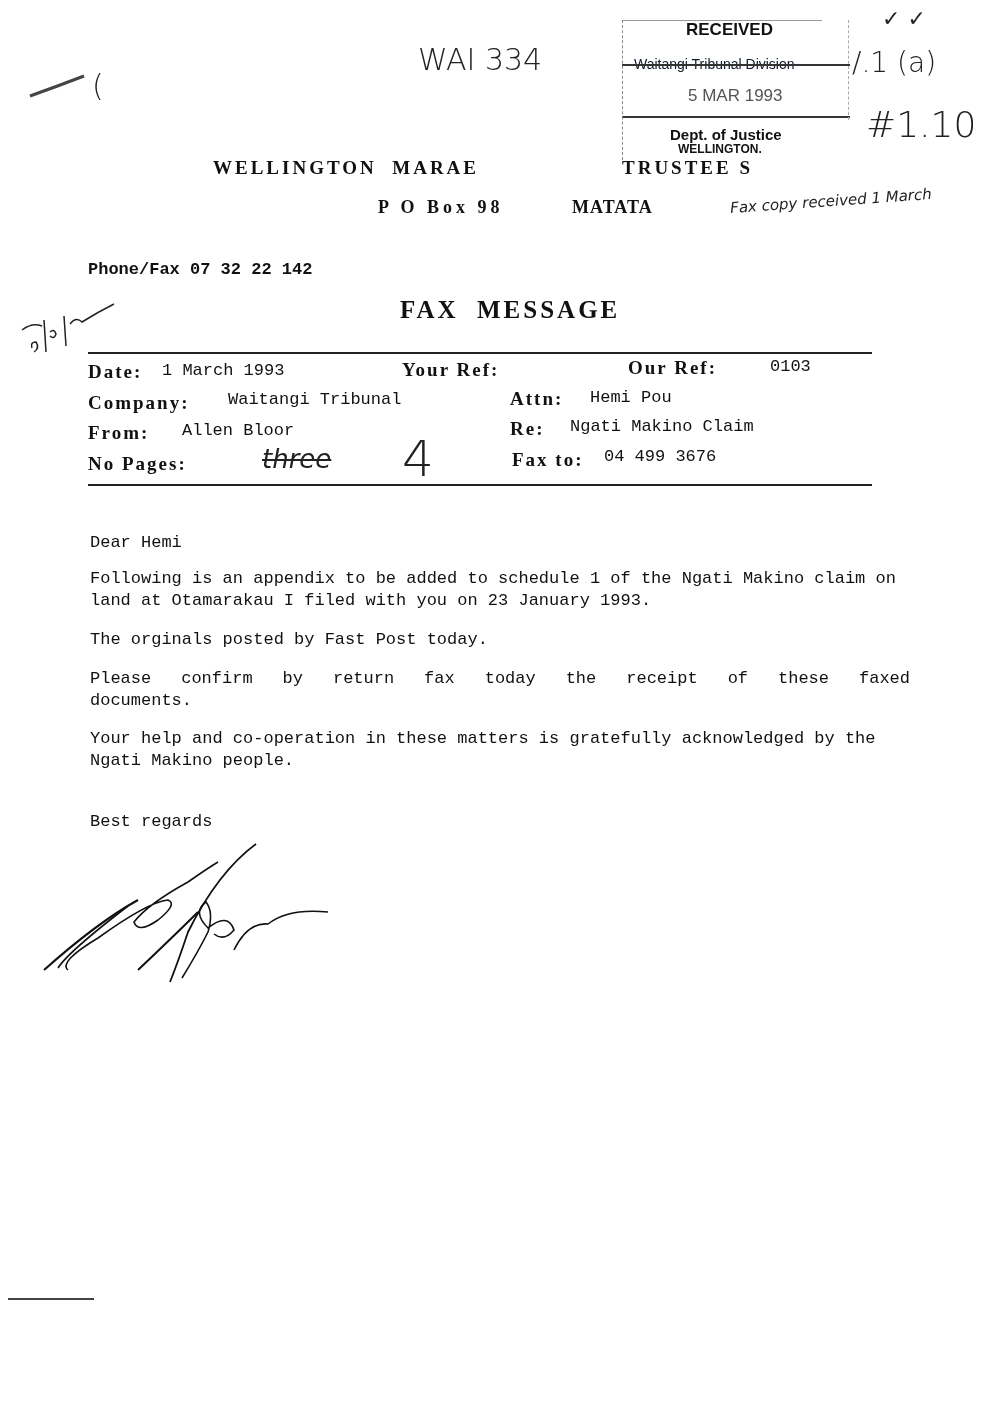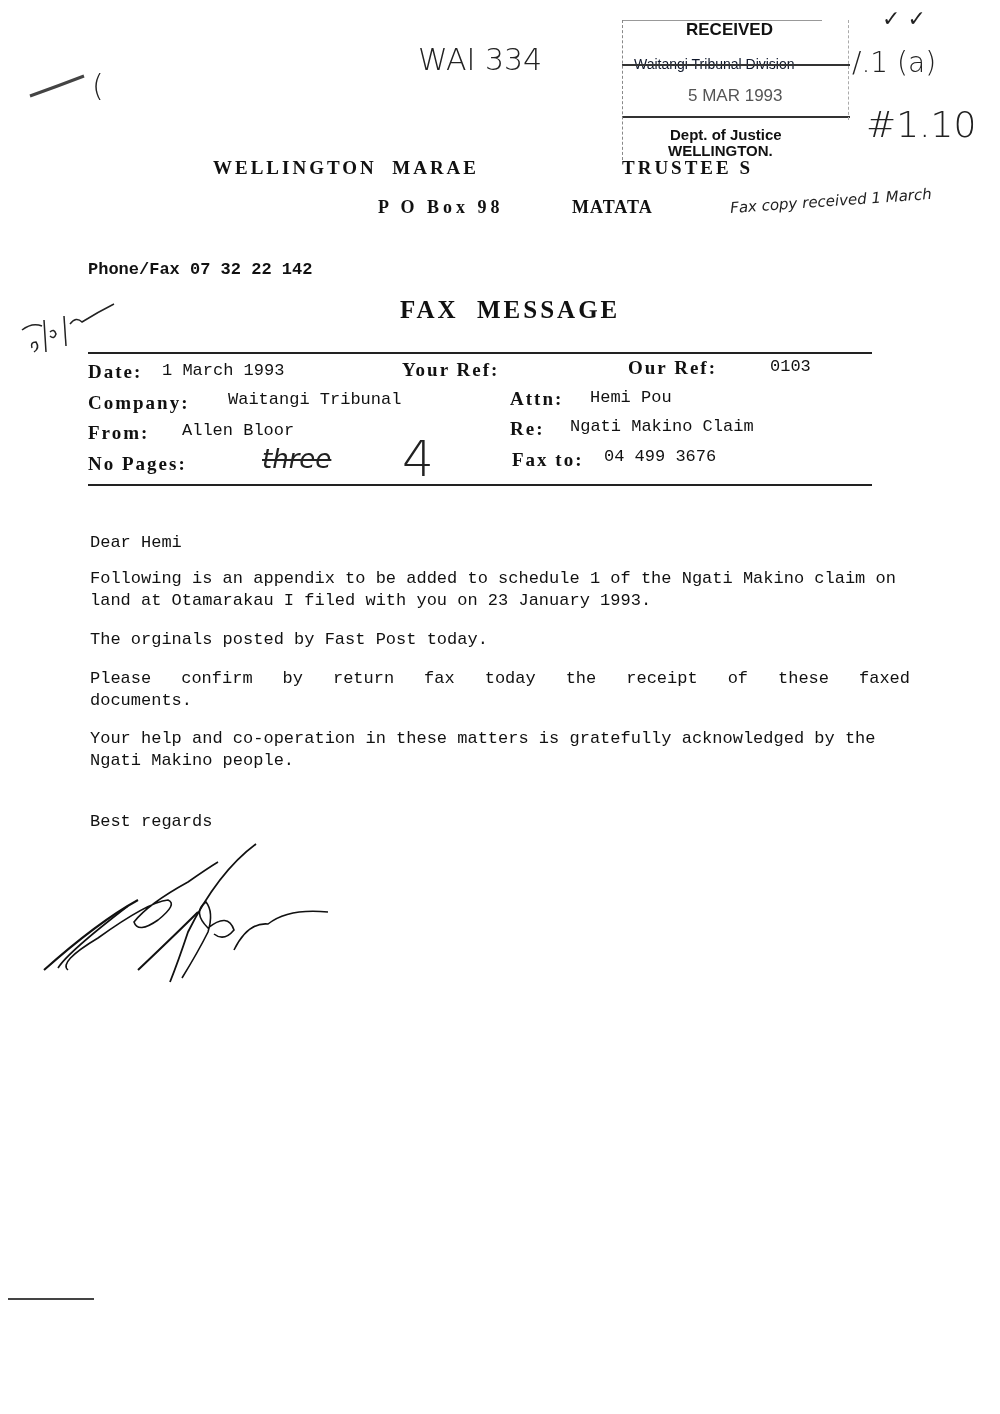--- a/index.html
+++ b/index.html
@@ -40,21 +40,21 @@
 </div>
 
 <div class="stamp">
   <div class="line" style="left:0;top:6px;width:200px;background:#999;height:1px;"></div>
   <div class="abs" style="left:64px;top:6px;font-family:'Liberation Sans',sans-serif;font-weight:bold;font-size:17px;">RECEIVED</div>
   <div class="abs" style="left:12px;top:42px;font-family:'Liberation Sans',sans-serif;font-size:14px;color:#0f172a;">Waitangi Tribunal Division</div>
   <div class="line" style="left:0;top:50px;width:228px;"></div>
   <div class="abs" style="left:66px;top:72px;font-family:'Liberation Sans',sans-serif;font-size:17px;color:#555;">5 MAR 1993</div>
   <div class="line" style="left:0;top:102px;width:228px;"></div>
   <div class="abs" style="left:48px;top:112px;font-family:'Liberation Sans',sans-serif;font-weight:bold;font-size:15px;">Dept. of Justice</div>
-  <div class="abs" style="left:46px;top:128px;font-family:'Liberation Sans',sans-serif;font-weight:bold;font-size:15px;">WELLINGTON.</div>
+  <div class="abs" style="left:56px;top:128px;font-family:'Liberation Sans',sans-serif;font-weight:bold;font-size:12px;">WELLINGTON.</div>
   <div style="position:absolute;left:0;top:6px;width:1px;height:140px;border-left:1px dashed #888;"></div>
   <div style="position:absolute;left:226px;top:6px;width:1px;height:100px;border-left:1px dashed #aaa;"></div>
 </div>
 
 <div class="abs serifbold" style="left:213px;top:157px;font-size:19px;white-space:pre;">WELLINGTON  MARAE</div>
 <div class="abs serifbold" style="left:622px;top:157px;font-size:19px;">TRUSTEE S</div>
 <div class="abs serifbold" style="left:378px;top:197px;font-size:18px;letter-spacing:4px;">P O Box 98</div>
 <div class="abs serifbold" style="left:572px;top:197px;font-size:18px;letter-spacing:1px;">MATATA</div>
 <div class="abs mono" style="left:88px;top:260px;font-weight:bold;font-size:17px;">Phone/Fax 07 32 22 142</div>
 <div class="abs serifbold" style="left:400px;top:296px;font-size:25px;white-space:pre;">FAX  MESSAGE</div>

